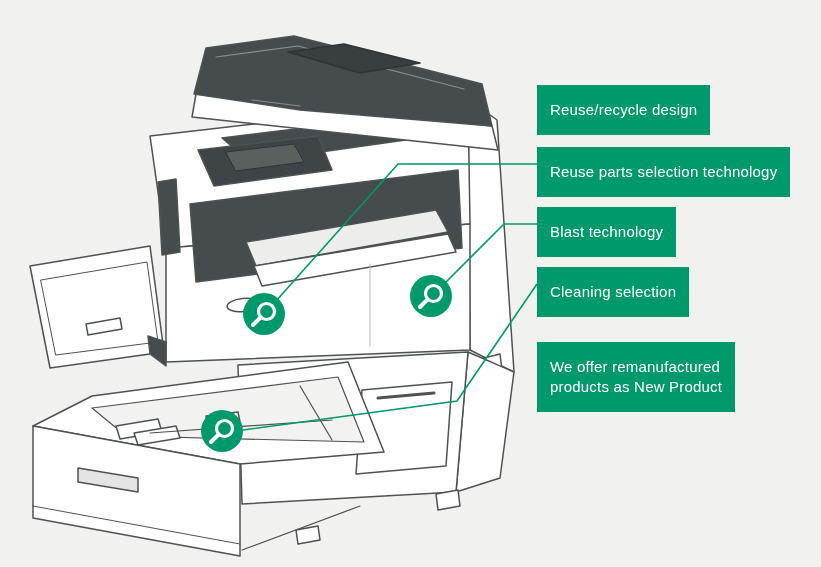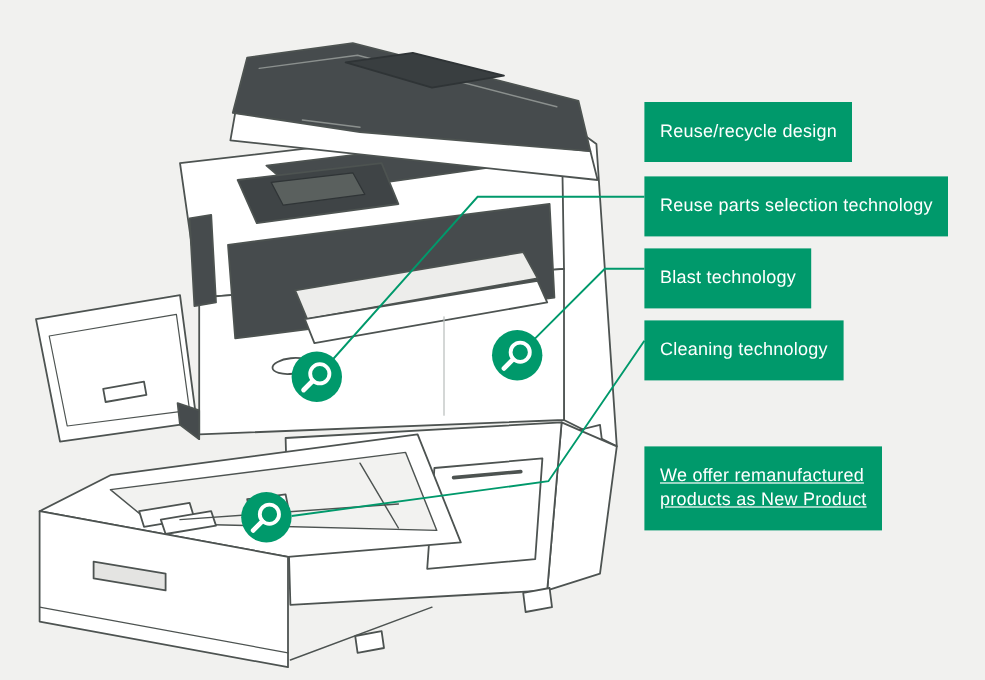--- a/index.html
+++ b/index.html
@@ -19,21 +19,21 @@
     font-size:15px;
     line-height:1.33;
     padding:15px 13px;
     white-space:pre-line;
     letter-spacing:0.2px;
   }
   .callout-0{top:85px;}
   .callout-1{top:147px;}
   .callout-2{top:207px;}
   .callout-3{top:267px;}
-  .callout-4{top:372px;text-decoration:underline;}
+  .callout-4{top:342px;}
 </style>
 </head>
 <body>
 
 <div id="canvas">
 
   <svg id="printer-svg" width="821" height="567" viewBox="0 0 821 567">
 
     <g stroke="#4d5351" stroke-width="1.5" stroke-linejoin="round" stroke-linecap="round" fill="#ffffff">
 
@@ -108,17 +108,17 @@
         <circle r="21" fill="#00996B"></circle>
         <circle cx="2.5" cy="-2.5" r="8" fill="none" stroke="#ffffff" stroke-width="3.2"></circle>
         <line x1="-3.5" y1="3.5" x2="-11" y2="11" stroke="#ffffff" stroke-width="4" stroke-linecap="round"></line>
       </g>
     </g>
   </svg>
 
   <div class="callout callout-0">Reuse/recycle design</div>
   <div class="callout callout-1">Reuse parts selection technology</div>
   <div class="callout callout-2">Blast technology</div>
-  <div class="callout callout-3">Cleaning technology</div>
+  <div class="callout callout-3">Cleaning selection</div>
   <div class="callout callout-4">We offer remanufactured
 products as New Product</div>
 
 </div>
 
 </body></html>

